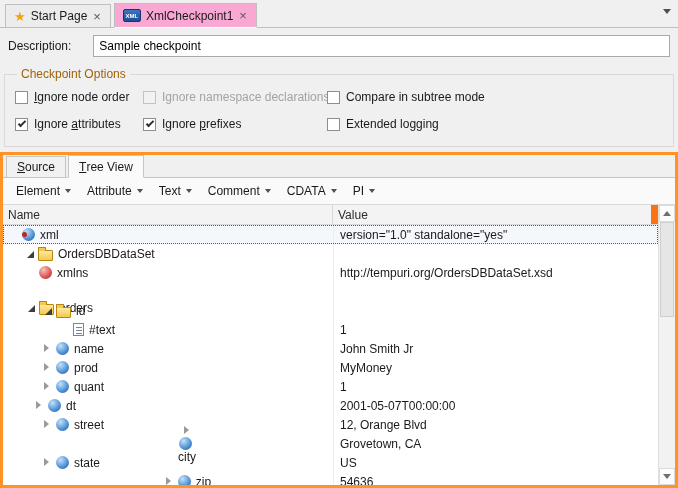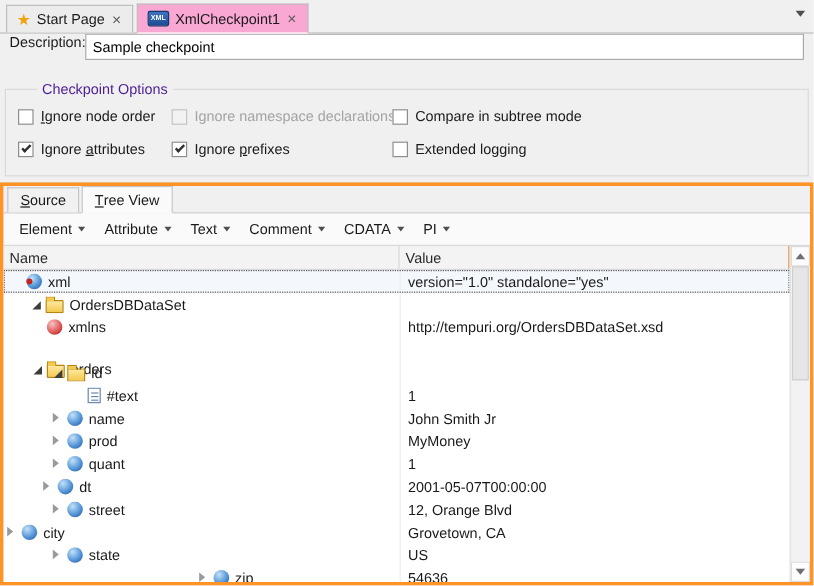--- a/index.html
+++ b/index.html
@@ -21,31 +21,31 @@
   .tab-icon-star { color:#f0a30a; font-size:13px; line-height:1; }
   .tab-icon-xml { width:18px; height:13px; background:linear-gradient(#3f74c2,#1b4d94);
     color:#fff; font-size:6px; font-weight:bold; display:flex; align-items:center;
     justify-content:center; border-radius:2px; border:1px solid #12376b; }
   .tab-close { color:#5a5a5a; font-size:13px; line-height:1; padding:0 1px; cursor:pointer; }
   .tab-overflow { position:absolute; right:7px; top:9px; width:0; height:0;
     border-left:4px solid transparent; border-right:4px solid transparent;
     border-top:5px solid #4f4f4f; cursor:pointer; }
 
   
-  .desc-row { height:36px; display:flex; align-items:flex-start; padding:0 8px; gap:0; }
+  .desc-row { height:36px; display:flex; align-items:center; padding:0 8px; gap:22px; }
   .desc-row label { white-space:nowrap; }
   .desc-input { flex:1; height:22px; border:1px solid #a9a9a9; background:#fff;
     padding:2px 5px; font:inherit; }
   .btn-edit { width:70px; height:23px; border:1px solid #9b9b9b;
     background:linear-gradient(#f9f9f9,#e4e4e4); font:inherit; cursor:pointer; }
 
   
   fieldset.options { margin:3px 4px 0; border:1px solid #d9d9d9; height:80px;
     padding:4px 10px 0; background:#f0f0f0; }
-  fieldset.options legend { padding:0 4px; margin-left:16px; color:#4c1d95; }
+  fieldset.options legend { padding:0 4px; margin-left:2px; color:#a16207; }
   .options-grid { display:grid; grid-template-columns:128px 184px 1fr;
     row-gap:13px; padding-top:5px; }
   .check { display:flex; align-items:center; gap:6px; cursor:default; white-space:nowrap; }
   .box { width:13px; height:13px; background:#fff; border:1px solid #8e8e8e;
     position:relative; flex:0 0 13px; }
   .check.disabled .box { background:#f2f2f2; border-color:#c3c3c3; }
   .check.disabled .check-label { color:#a3a3a3; }
   .tick { position:absolute; left:2px; top:2px; width:8px; height:4px;
     border-left:2px solid #303030; border-bottom:2px solid #303030;
     transform:rotate(-45deg); }
@@ -65,21 +65,21 @@
   .tbtn { display:flex; align-items:center; gap:5px; padding:3px 7px; cursor:pointer; }
   .caret { width:0; height:0; border-left:3.5px solid transparent;
     border-right:3.5px solid transparent; border-top:4px solid #4f4f4f; }
 
   .grid-wrap { position:relative; flex:1; display:flex; flex-direction:column;
     background:#fff; overflow:hidden; }
   .grid-header { display:flex; height:20px; background:#f3f3f3;
     border-bottom:1px solid #d9d9d9; padding-right:17px; color:#2b2b2b; }
   .hcell { padding:3px 5px; }
   .hcell.name { flex:0 0 330px; border-right:1px solid #d9d9d9; }
-  .hcell.value { flex:1; border-right:1px solid #f97316; }
+  .hcell.value { flex:1; border-right:7px solid #f97316; }
   .rows { flex:1; overflow:hidden; padding-right:17px; }
   .trow { display:flex; height:19px; align-items:center; cursor:default; }
   .trow.selected { outline:1px dotted #565656; outline-offset:-1px; background:#f4f8fc; }
   .ncell { flex:0 0 330px; display:flex; align-items:center; overflow:hidden;
     white-space:nowrap; }
   .vcell { flex:1; padding-left:6px; border-left:1px solid #ededed; overflow:hidden;
     white-space:nowrap; align-self:stretch; display:flex; align-items:center; }
 
   .exp { width:13px; height:13px; flex:0 0 13px; position:relative; }
   .exp.open::before { content:''; position:absolute; right:2px; bottom:2px; width:0; height:0;
@@ -296,21 +296,21 @@
           </div>
           <div class="trow">
             <div class="ncell" style="padding-left: 38px;">
               <span class="exp closed"></span>
               <span class="tico ic-sphere blue"></span>
               <span class="nlabel">street</span>
             </div>
             <div class="vcell">12, Orange Blvd</div>
           </div>
           <div class="trow">
-            <div class="ncell" style="">
+            <div class="ncell" style="padding-left: 38px; flex-direction: column;">
               <span class="exp closed"></span>
               <span class="tico ic-sphere blue"></span>
               <span class="nlabel">city</span>
             </div>
             <div class="vcell">Grovetown, CA</div>
           </div>
           <div class="trow">
             <div class="ncell" style="padding-left: 38px;">
               <span class="exp closed"></span>
               <span class="tico ic-sphere blue"></span>

